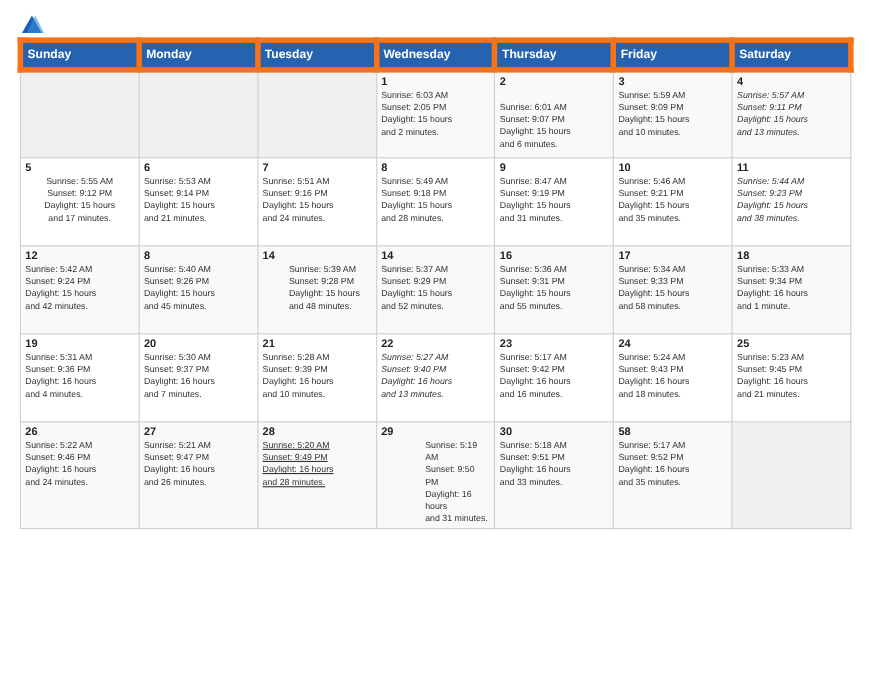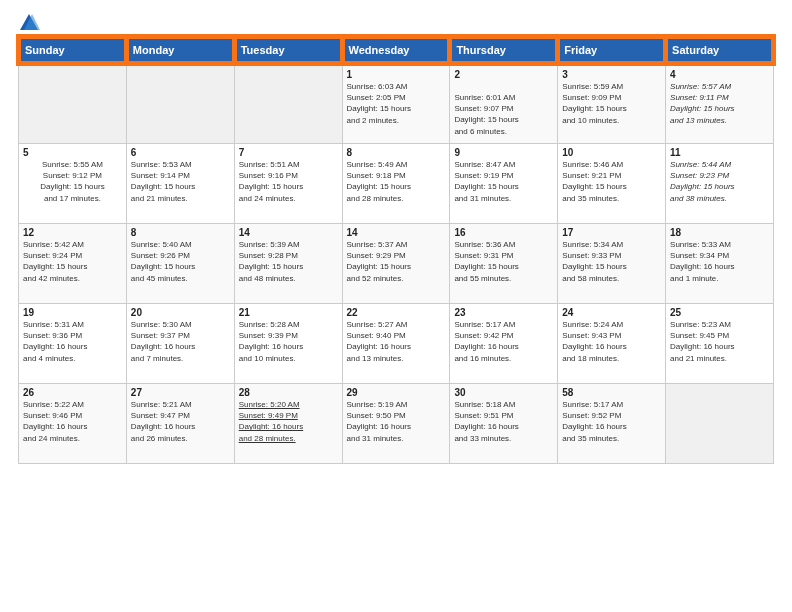--- a/index.html
+++ b/index.html
@@ -226,21 +226,21 @@
           </td>
           <td>
             <span class="day-num">8</span>
             <div class="day-info" style="white-space: pre-line;">Sunrise: 5:40 AM
 Sunset: 9:26 PM
 Daylight: 15 hours
 and 45 minutes.</div>
           </td>
           <td>
             <span class="day-num">14</span>
-            <div class="day-info" style="white-space: pre-line;">Sunrise: 5:39 AM
+            <div class="day-info" style="white-space: pre-line; margin-left: 24px;">Sunrise: 5:39 AM
 Sunset: 9:28 PM
 Daylight: 15 hours
 and 48 minutes.</div>
           </td>
           <td>
             <span class="day-num">14</span>
             <div class="day-info" style="white-space: pre-line;">Sunrise: 5:37 AM
 Sunset: 9:29 PM
 Daylight: 15 hours
 and 52 minutes.</div>
@@ -284,21 +284,21 @@
           </td>
           <td>
             <span class="day-num">21</span>
             <div class="day-info" style="white-space: pre-line;">Sunrise: 5:28 AM
 Sunset: 9:39 PM
 Daylight: 16 hours
 and 10 minutes.</div>
           </td>
           <td>
             <span class="day-num">22</span>
-            <div class="day-info" style="white-space: pre-line;">Sunrise: 5:27 AM
+            <div class="day-info" style="white-space: pre-line; font-style: italic;">Sunrise: 5:27 AM
 Sunset: 9:40 PM
 Daylight: 16 hours
 and 13 minutes.</div>
           </td>
           <td>
             <span class="day-num">23</span>
             <div class="day-info" style="white-space: pre-line;">Sunrise: 5:17 AM
 Sunset: 9:42 PM
 Daylight: 16 hours
 and 16 minutes.</div>
@@ -335,21 +335,21 @@
           </td>
           <td>
             <span class="day-num">28</span>
             <div class="day-info" style="white-space: pre-line; text-decoration: underline;">Sunrise: 5:20 AM
 Sunset: 9:49 PM
 Daylight: 16 hours
 and 28 minutes.</div>
           </td>
           <td>
             <span class="day-num">29</span>
-            <div class="day-info" style="white-space: pre-line;">Sunrise: 5:19 AM
+            <div class="day-info" style="white-space: pre-line; margin-left: 40px;">Sunrise: 5:19 AM
 Sunset: 9:50 PM
 Daylight: 16 hours
 and 31 minutes.</div>
           </td>
           <td>
             <span class="day-num">30</span>
             <div class="day-info" style="white-space: pre-line;">Sunrise: 5:18 AM
 Sunset: 9:51 PM
 Daylight: 16 hours
 and 33 minutes.</div>

